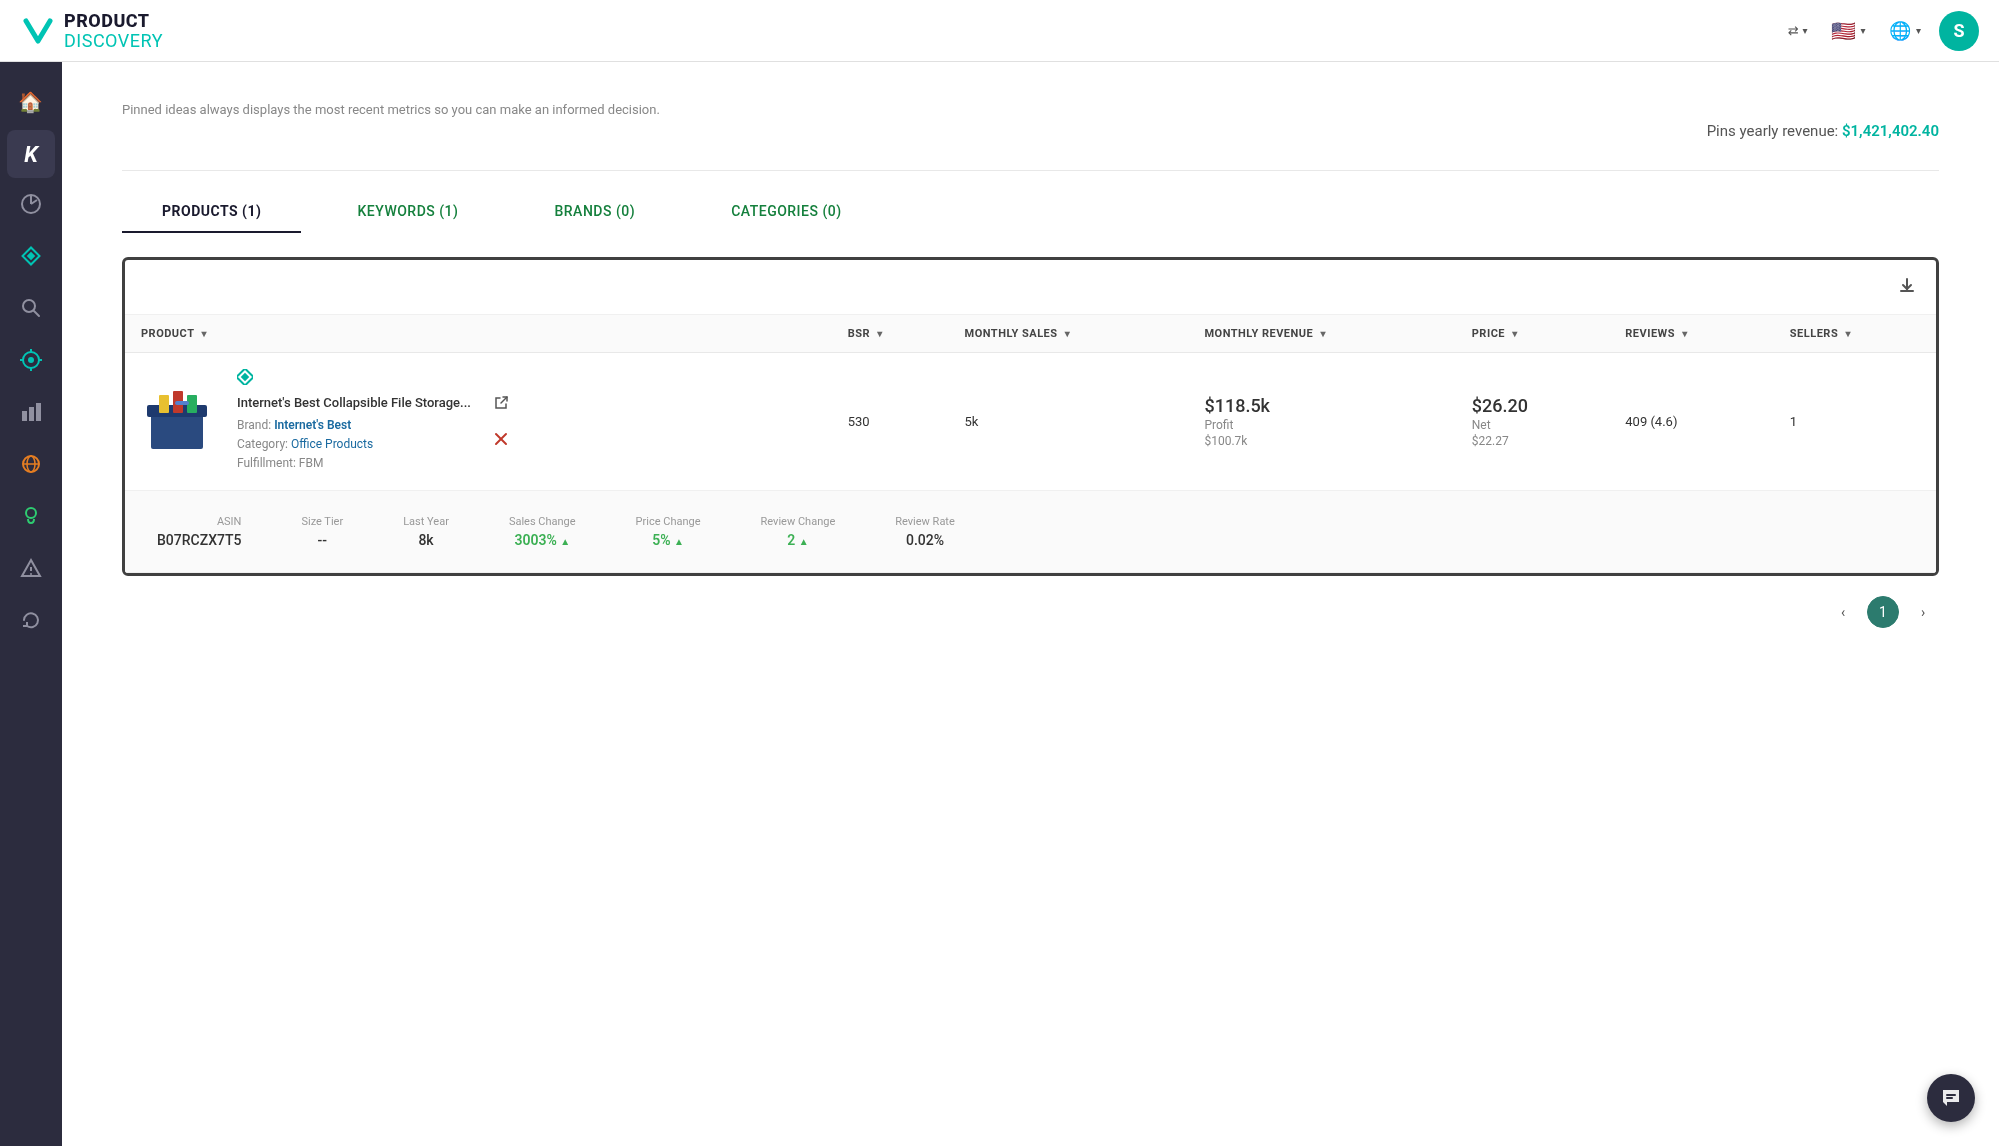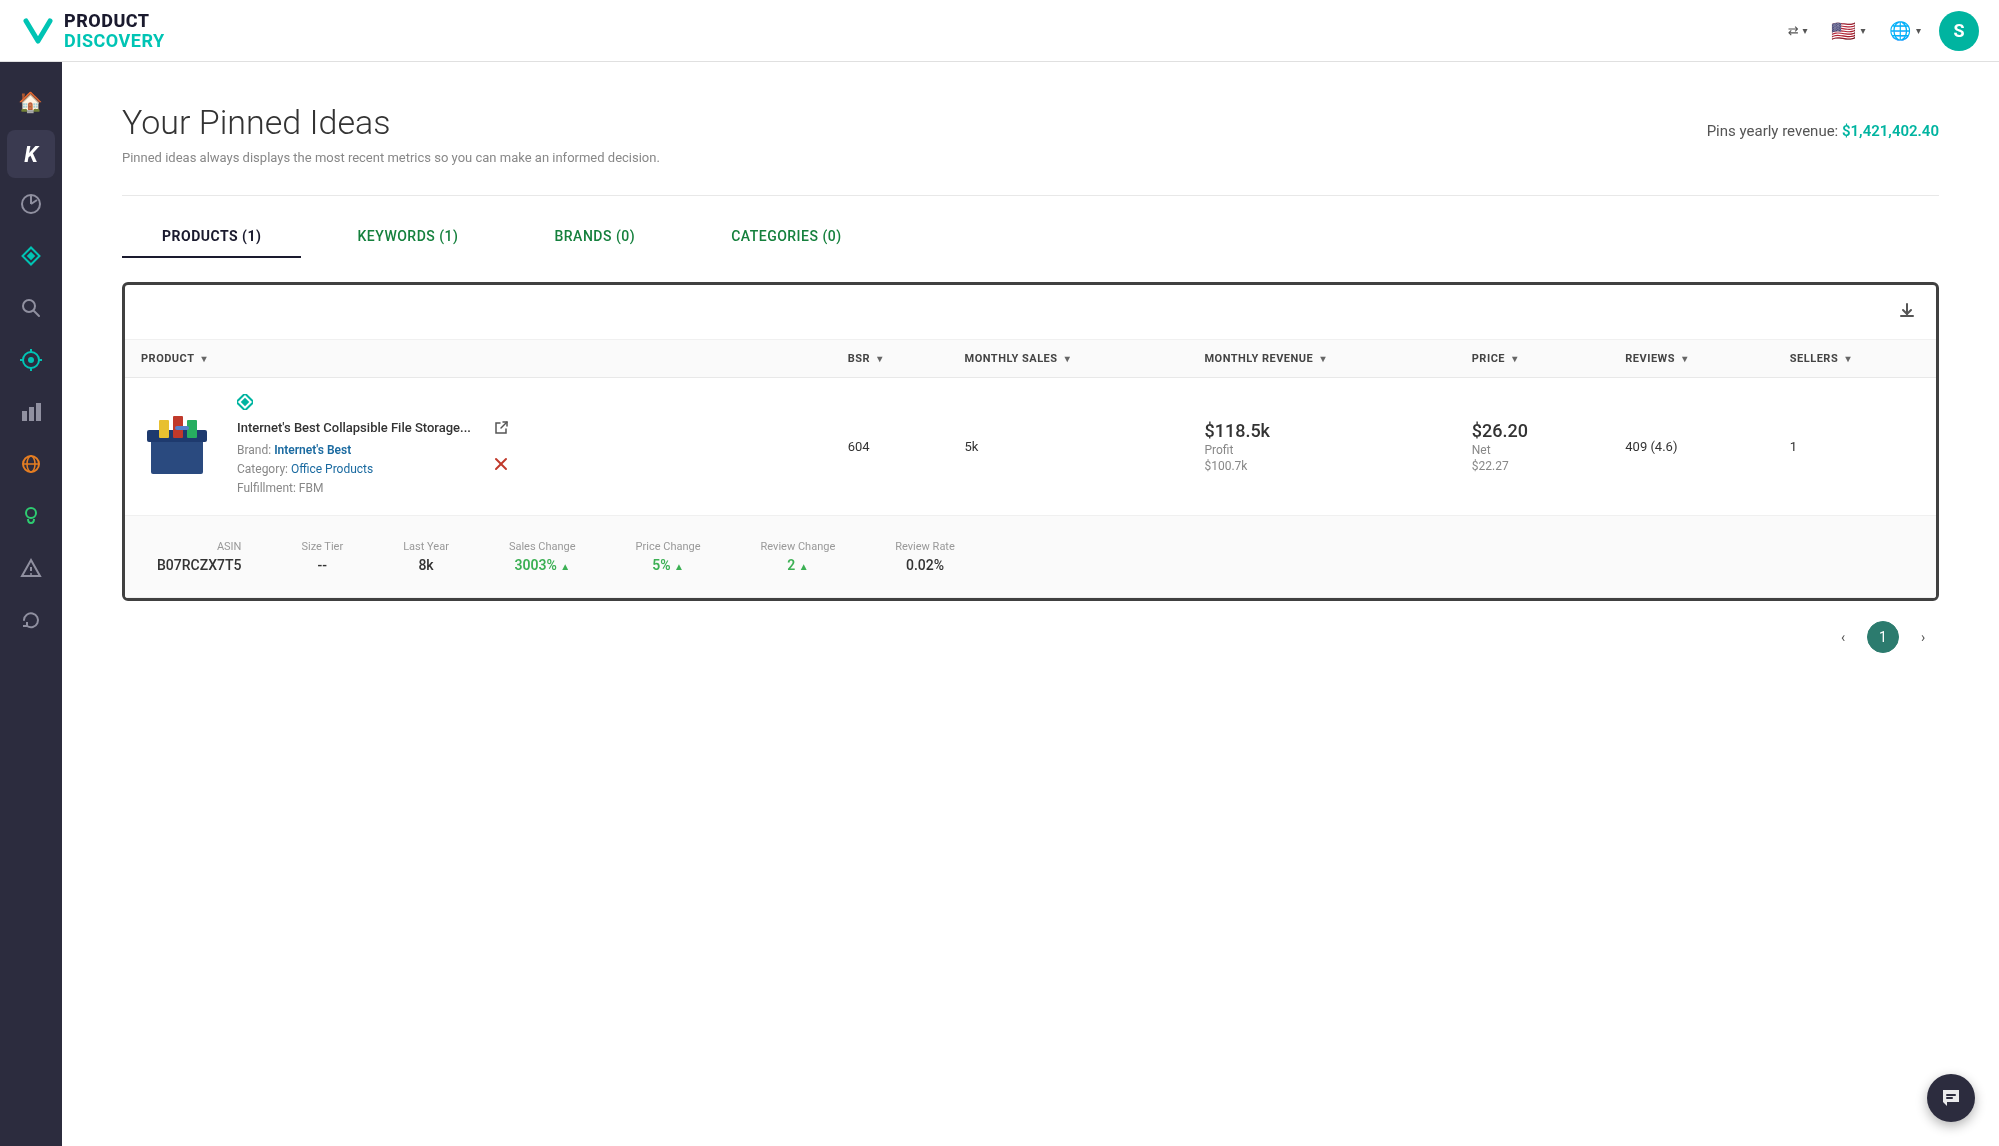--- a/index.html
+++ b/index.html
@@ -23,21 +23,21 @@
     }
     .logo-v {
       width: 36px;
       height: 36px;
       display: flex;
       align-items: center;
       justify-content: center;
     }
     .logo-text { line-height: 1.1; }
     .logo-text .product { font-size: 18px; font-weight: 800; color: #1a1a2e; letter-spacing: 0.5px; }
-    .logo-text .discovery { font-size: 18px; font-weight: 700; color: #00c4b4; letter-spacing: 0.5px; }
+    .logo-text .discovery { font-size: 18px; font-weight: 400; color: #00c4b4; letter-spacing: 0.5px; }
     .topnav-right {
       margin-left: auto;
       display: flex;
       align-items: center;
       gap: 12px;
     }
     .topnav-icon-btn {
       display: flex; align-items: center; gap: 4px;
       cursor: pointer; padding: 4px 6px; border-radius: 4px;
       color: #555; font-size: 13px;
@@ -412,21 +412,20 @@
         </svg>
       </span>
     </div>
   </div>
 
   <div class="content">
 
     <div class="page-header">
       <div class="page-header-top">
         <div>
-          <div class="page-title">Your Pinned Ideas</div>
           <div class="page-subtitle">Pinned ideas always displays the most recent metrics so you can make an informed decision.</div>
         </div>
         <div class="yearly-revenue">
           <span>Pins yearly revenue:</span>
           <span class="amount">$1,421,402.40</span>
         </div>
       </div>
     </div>
 
     <hr class="divider">
@@ -540,21 +539,21 @@
                   <div class="action-icon">
                     <svg width="16" height="16" viewBox="0 0 16 16" fill="none">
                       <line x1="3" y1="3" x2="13" y2="13" stroke="#c0392b" stroke-width="2" stroke-linecap="round"></line>
                       <line x1="13" y1="3" x2="3" y2="13" stroke="#c0392b" stroke-width="2" stroke-linecap="round"></line>
                     </svg>
                   </div>
                 </div>
               </div>
             </td>
             <td>
-              <span>604</span>
+              <span>530</span>
             </td>
             <td>
               <span>5k</span>
             </td>
             <td>
               <div class="revenue-main">$118.5k</div>
               <div class="revenue-sub">Profit</div>
               <div class="revenue-sub">$100.7k</div>
             </td>
             <td>

